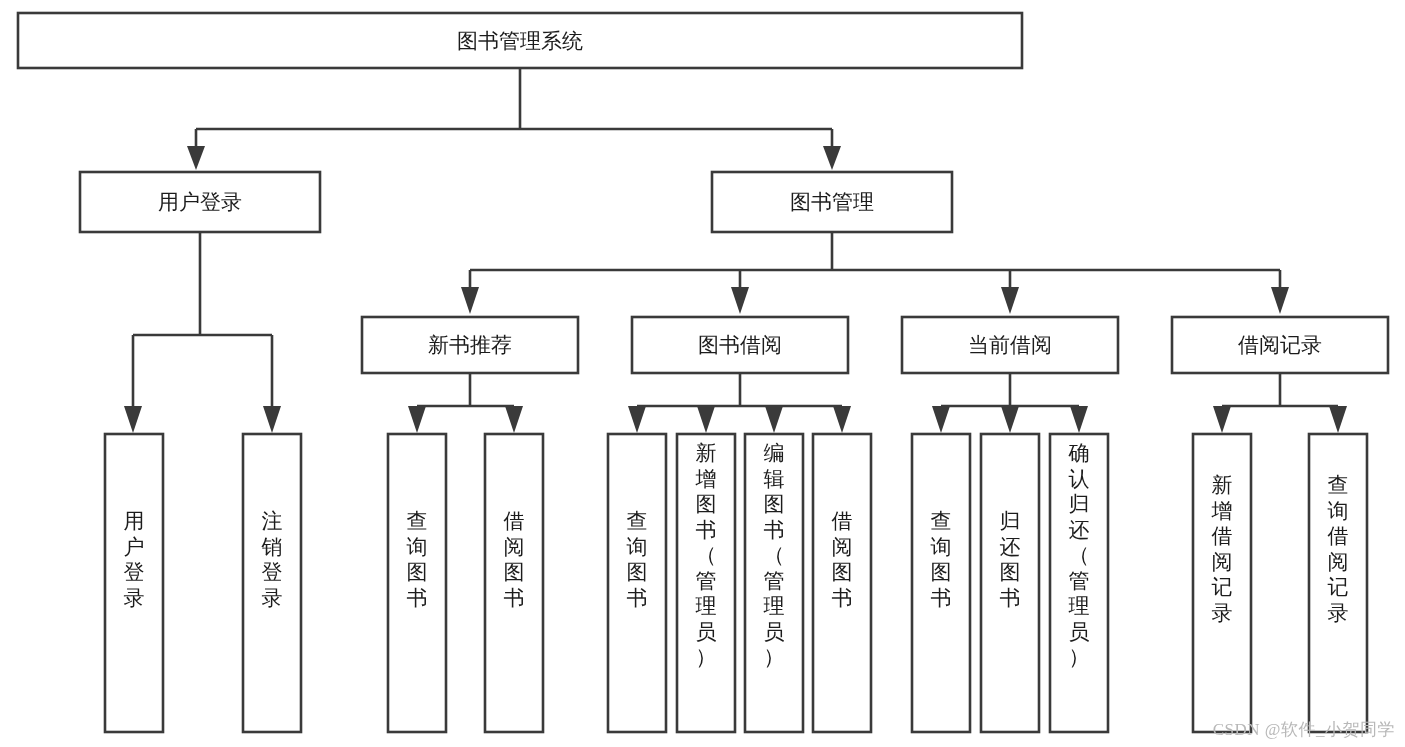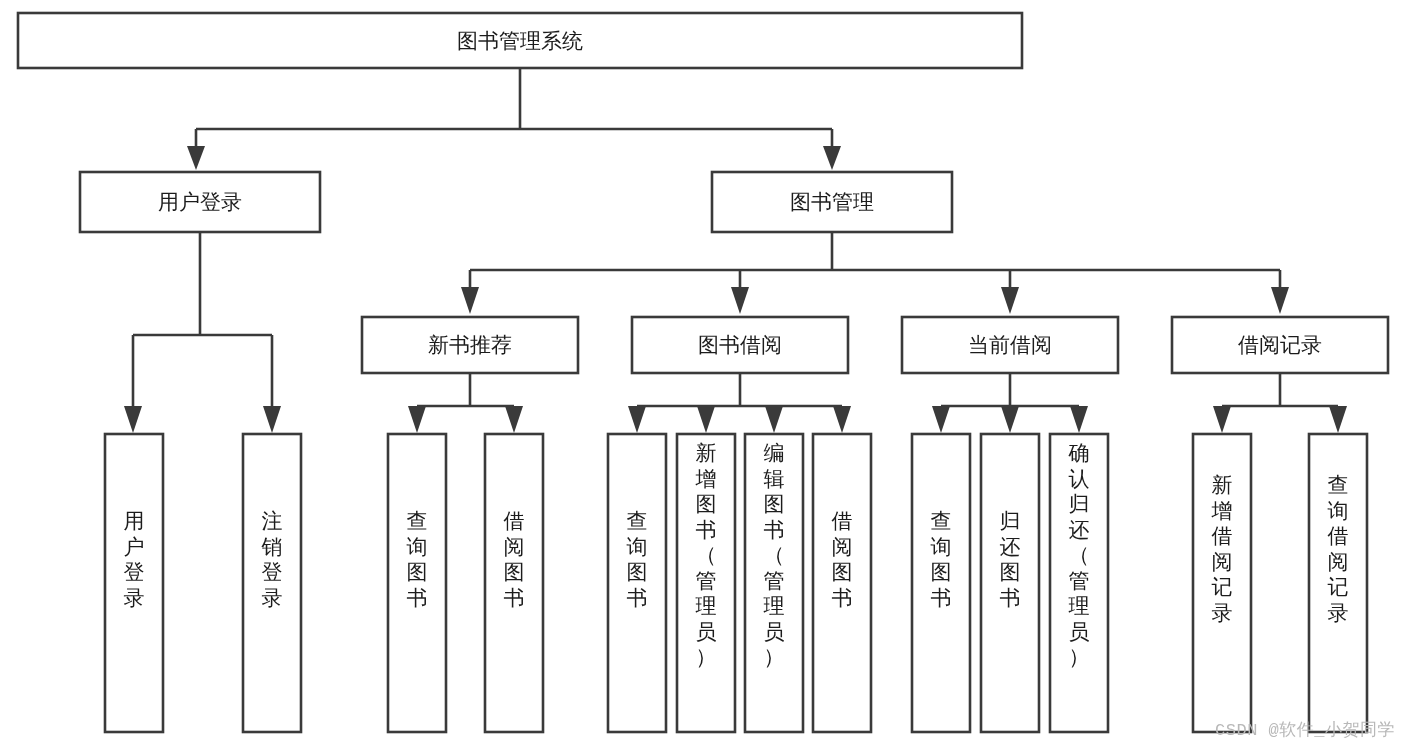--- a/index.html
+++ b/index.html
@@ -52,21 +52,21 @@
   .leaf-label {
     fill: #1c1c1c;
     font-family: "Liberation Sans", "DejaVu Sans", sans-serif;
     font-size: 21px;
     text-anchor: middle;
   }
   .watermark {
     position: absolute;
     right: 10px;
     bottom: 6px;
-    font-family: Liberation Mono, monospace;
+    font-family: Liberation Serif, serif;
     font-size: 17px;
     color: #b8b8b8;
     letter-spacing: 0.5px;
     white-space: nowrap;
     pointer-events: none;
   }
 </style>
 </head>
 <body>
 

